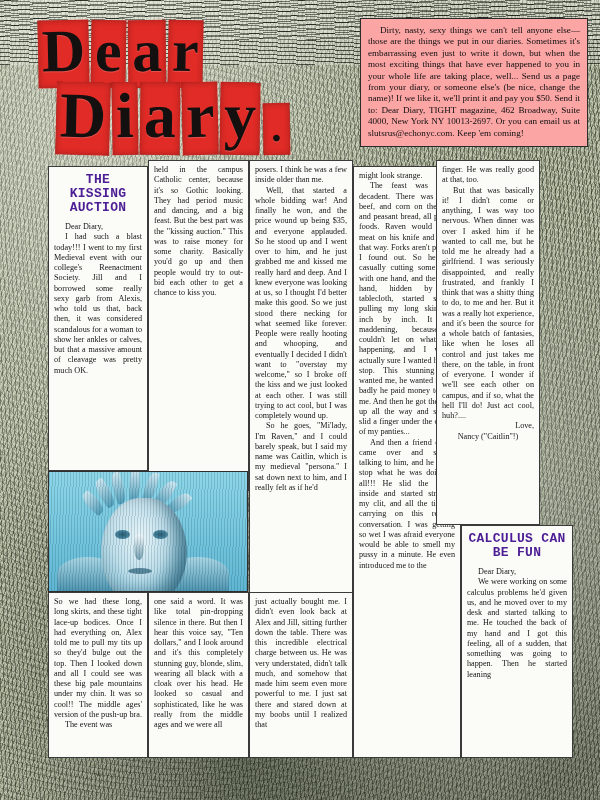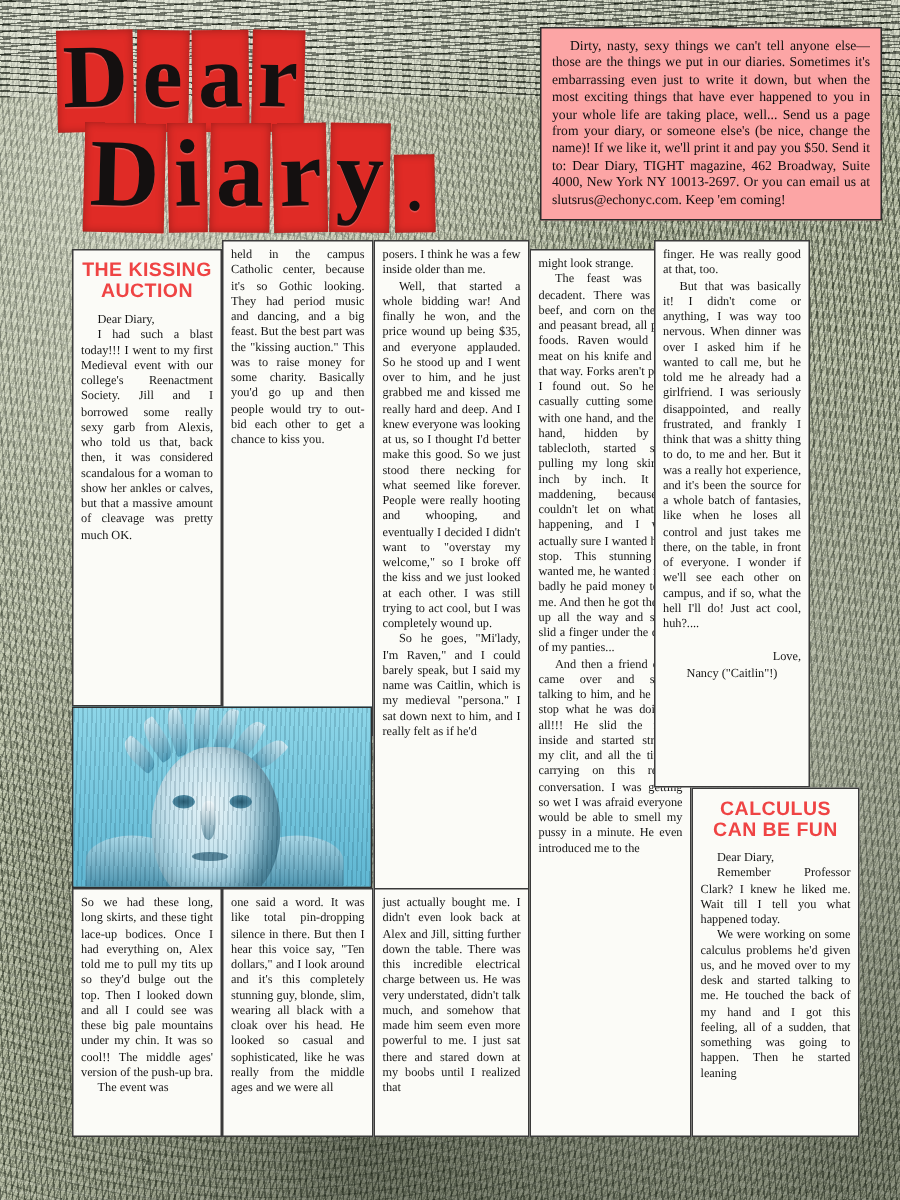--- a/index.html
+++ b/index.html
@@ -101,26 +101,26 @@
     position:absolute;z-index:5;background:#fbfbf7;
     border:1px solid #3a3a3a;box-sizing:border-box;
     padding:4px 5px;overflow:hidden;
   }
   .card p{
     margin:0;text-indent:11px;
     font-family:"Liberation Serif", serif;
     font-size:8.2px;line-height:10.25px;text-align:justify;color:#151515;
   }
   .card p.noind{text-indent:0;}
-  .card p.sig{text-align:right;text-indent:0;margin-top:12px;}
+  .card p.sig{text-align:right;text-indent:0;}
   .card p.sigc{text-align:center;text-indent:0;}
   .hd{
-    font-family:Liberation Sans, sans-serif;
+    font-family:Liberation Mono, monospace;
     font-weight:700;font-size:13px;line-height:14px;
-    text-align:center;letter-spacing:.3px;color:#ef4444;
+    text-align:center;letter-spacing:.3px;color:#4c1d95;
     margin:2px 0 7px;
   }
 
   
   #col1a{left:48px;  top:166px; width:100px; height:305px;}
   #col1b{left:48px;  top:592px; width:100px; height:166px;}
   #col2a{left:148px; top:160px; width:101px; height:331px;}
   #col2b{left:148px; top:592px; width:101px; height:166px;}
   #col3 {left:249px; top:160px; width:104px; height:598px;}
   #col4 {left:353px; top:166px; width:108px; height:592px;}
@@ -240,21 +240,20 @@
 <div class="card" id="col5a">
   <p class="noind">finger. He was really good at that, too.</p>
   <p>But that was basically it! I didn't come or anything, I was way too nervous. When dinner was over I asked him if he wanted to call me, but he told me he already had a girlfriend. I was seriously disappointed, and really frustrated, and frankly I think that was a shitty thing to do, to me and her. But it was a really hot experience, and it's been the source for a whole batch of fantasies, like when he loses all control and just takes me there, on the table, in front of everyone. I wonder if we'll see each other on campus, and if so, what the hell I'll do! Just act cool, huh?....</p>
   <p class="sig">Love,</p>
   <p class="sigc">Nancy ("Caitlin"!)</p>
 </div>
 
 <div class="card" id="col5b">
   <div class="hd">CALCULUS CAN BE FUN</div>
   <p>Dear Diary,</p>
-  <p>Remember Professor Clark? I knew he liked me. Wait till I tell you what happened today.</p>
   <p>We were working on some calculus problems he'd given us, and he moved over to my desk and started talking to me. He touched the back of my hand and I got this feeling, all of a sudden, that something was going to happen. Then he started leaning</p>
 </div>
 
 <div id="statue">
   <div class="sky"></div>
   <div class="leaf l7"></div>
   <div class="leaf l1"></div>
   <div class="leaf l2"></div>
   <div class="leaf l3"></div>
   <div class="leaf l4"></div>

